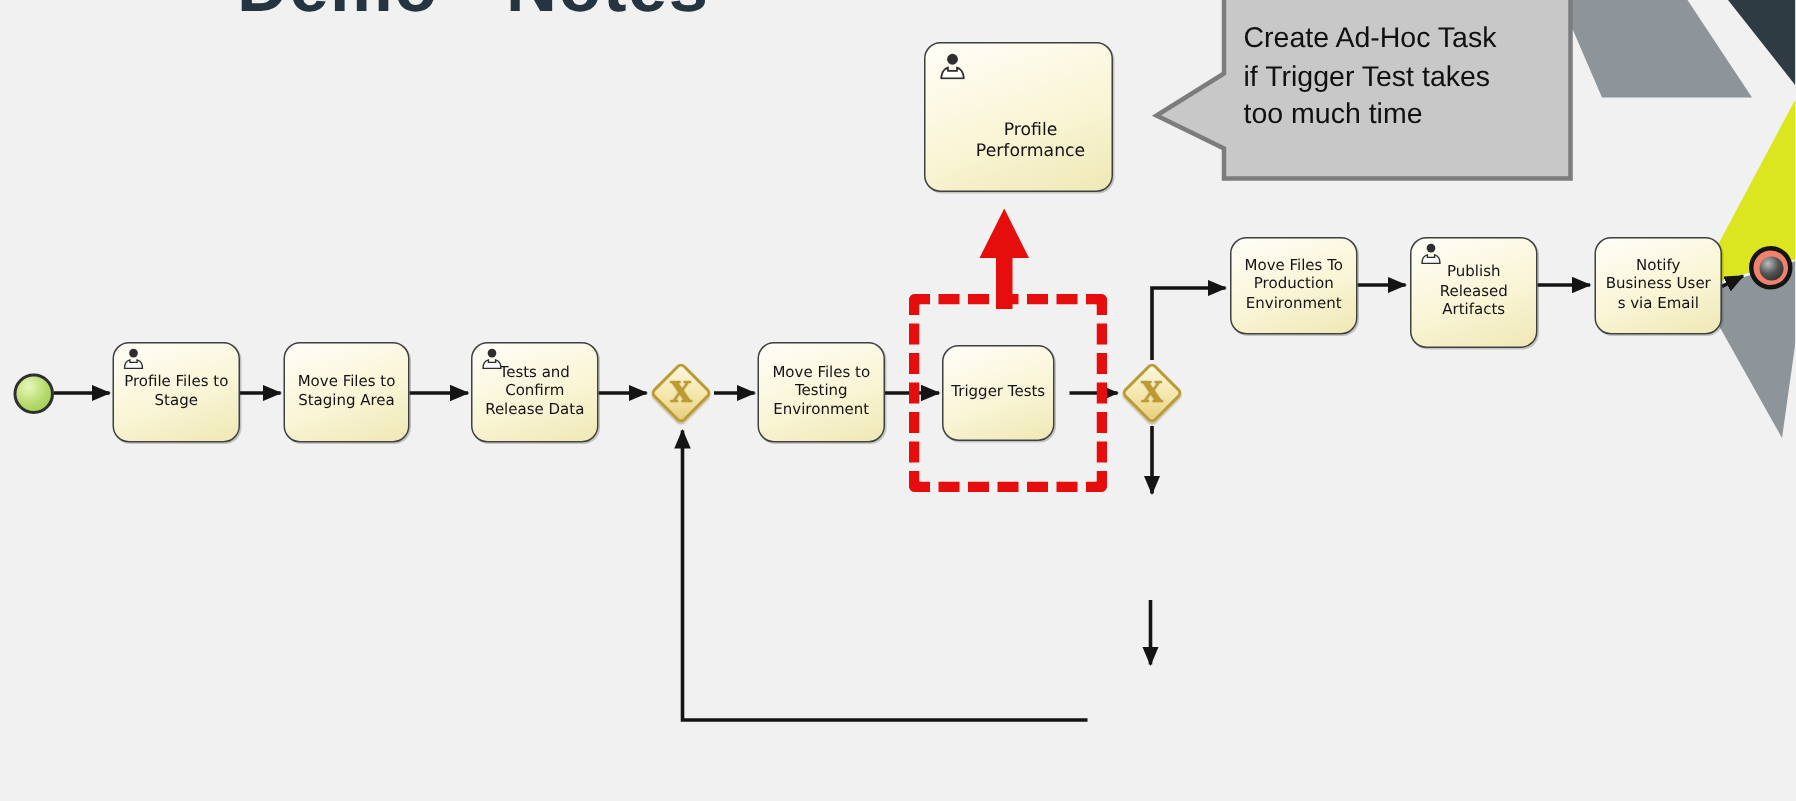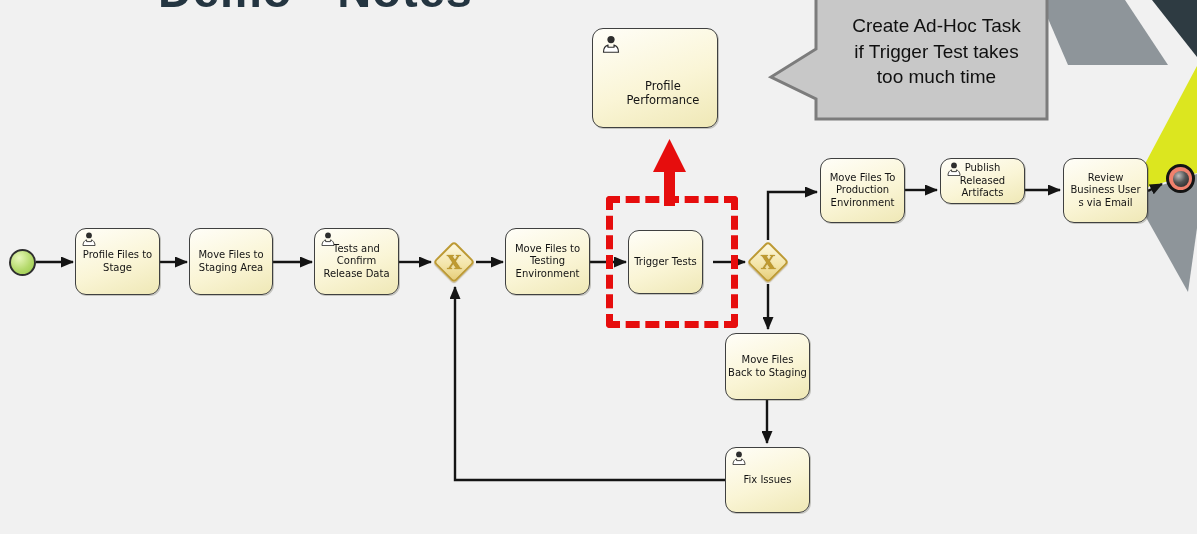--- a/index.html
+++ b/index.html
@@ -26,21 +26,21 @@
   .start{left:9px;top:249px;width:27px;height:27px;border:2px solid #2f2f2f;
          background:radial-gradient(circle at 35% 30%, #e8f7bb 0%, #b5da6c 55%, #95c948 100%);}
   .end-outer{left:1166px;top:164px;width:29px;height:29px;border:3.5px solid #141414;
              background:#f0816d;display:flex;align-items:center;justify-content:center;}
   .end-inner{width:16px;height:16px;border-radius:50%;
              background:radial-gradient(circle at 35% 30%, #bdbdbd 0%, #555 45%, #1d1d1d 100%);}
   .highlight-box{position:absolute;left:606px;top:196px;width:132px;height:132px;
                  box-sizing:border-box;border:7px dashed #e60d0d;border-radius:4px;}
   .bubble-text{position:absolute;left:829px;top:13px;width:215px;
                font-family:"Liberation Sans",sans-serif;font-size:19px;line-height:1.35;
-               color:#101010;white-space:pre-line;text-align:center;}
+               color:#101010;white-space:pre-line;}
 </style>
 </head>
 <body>
 
 <div class="canvas">
 
   <svg class="layer" viewBox="0 0 1197 534">
     <polygon points="1040,0 1125,0 1168,65 1068,65" fill="#8e959a"></polygon>
     <polygon points="1152,0 1197,0 1197,57" fill="#2e3b42"></polygon>
     <polygon points="1197,66 1197,173 1130,192" fill="#dce61f"></polygon>
@@ -105,63 +105,52 @@
   <div class="task" style="left:505px;top:228px;width:85px;height:67px">
     <span class="task-label">Move Files to
 Testing
 Environment</span>
   </div>
 
   <div class="task" style="left:628px;top:230px;width:75px;height:64px">
     <span class="task-label">Trigger Tests</span>
   </div>
 
-  <div class="task big" style="left:592px;top:28px;width:126px;height:100px">
+  <div class="task big" style="left:616px;top:28px;width:126px;height:100px">
     <svg class="uicon" style="top:6px;left:8px" width="20" height="18" viewBox="0 0 16 14">
       <circle cx="8" cy="3.4" r="2.9" fill="#2e2e2e"></circle>
       <path d="M2,13.6 C2,9.6 4.4,8.2 5.6,7.9 L5.6,9.6 L10.4,9.6 L10.4,7.9 C11.6,8.2 14,9.6 14,13.6 Z" fill="#ffffff" stroke="#2e2e2e" stroke-width="0.9"></path>
     </svg>
     <span class="task-label">Profile
 Performance</span>
   </div>
 
   <div class="task" style="left:820px;top:158px;width:85px;height:65px">
     <span class="task-label">Move Files To
 Production
 Environment</span>
   </div>
 
-  <div class="task" style="left:940px;top:158px;width:85px;height:46px">
+  <div class="task" style="left:940px;top:158px;width:85px;height:74px">
     <svg class="uicon" width="16" height="14" viewBox="0 0 16 14">
       <circle cx="8" cy="3.4" r="2.9" fill="#2e2e2e"></circle>
       <path d="M2,13.6 C2,9.6 4.4,8.2 5.6,7.9 L5.6,9.6 L10.4,9.6 L10.4,7.9 C11.6,8.2 14,9.6 14,13.6 Z" fill="#ffffff" stroke="#2e2e2e" stroke-width="0.9"></path>
     </svg>
     <span class="task-label">Publish
 Released
 Artifacts</span>
   </div>
 
   <div class="task" style="left:1063px;top:158px;width:85px;height:65px">
-    <span class="task-label">Review
+    <span class="task-label">Notify
 Business User
 s via Email</span>
   </div>
 
-  <div class="task" style="left:725px;top:333px;width:85px;height:67px">
-    <span class="task-label">Move Files
-Back to Staging</span>
-  </div>
 
-  <div class="task" style="left:725px;top:447px;width:85px;height:66px">
-    <svg class="uicon" width="16" height="14" viewBox="0 0 16 14">
-      <circle cx="8" cy="3.4" r="2.9" fill="#2e2e2e"></circle>
-      <path d="M2,13.6 C2,9.6 4.4,8.2 5.6,7.9 L5.6,9.6 L10.4,9.6 L10.4,7.9 C11.6,8.2 14,9.6 14,13.6 Z" fill="#ffffff" stroke="#2e2e2e" stroke-width="0.9"></path>
-    </svg>
-    <span class="task-label">Fix Issues</span>
-  </div>
 
   <div class="gateway" style="left:439px;top:247px">
     <span class="gw-x">X</span>
   </div>
   <div class="gateway" style="left:753px;top:247px">
     <span class="gw-x">X</span>
   </div>
 
   <svg class="layer" viewBox="0 0 1197 534">
     <path d="M816,-12 L1047,-12 L1047,119 L816,119 L816,99 L771,77 L816,49 Z" fill="#c8c8c8" stroke="#7c7c7c" stroke-width="3"></path>

